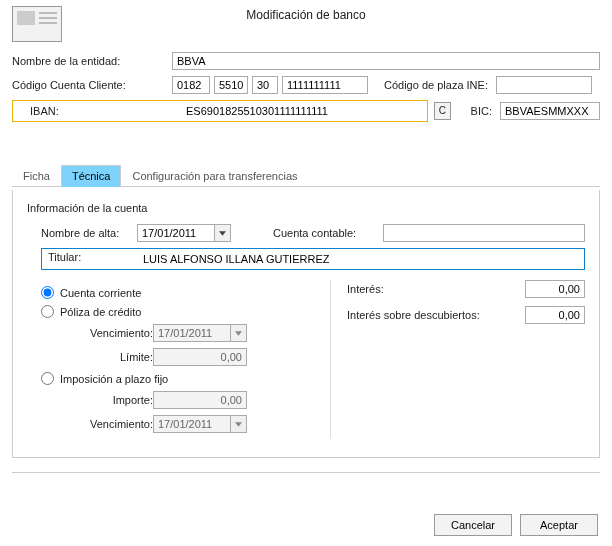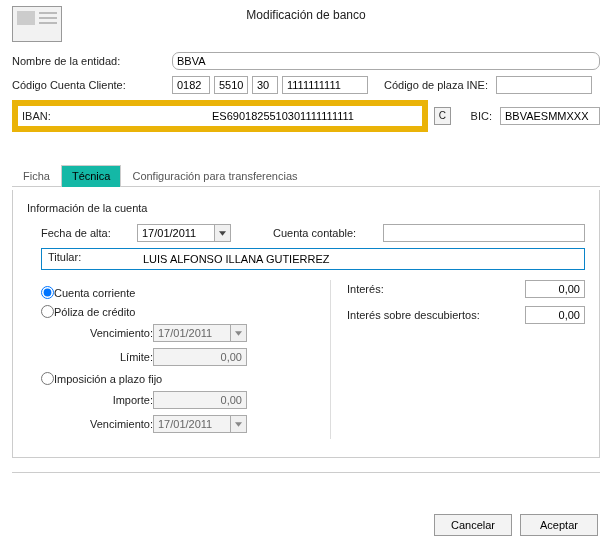--- a/index.html
+++ b/index.html
@@ -43,42 +43,42 @@
   .row { display:flex; align-items:center; margin-bottom:6px; }
   .lbl { white-space:nowrap; }
   input[type=text] {
     font: inherit;
     height: 18px;
     padding: 1px 4px;
     border: 1px solid #aaa;
     background:#fff;
   }
   .right-align { text-align: right; }
-  .hl { border: 6px solid #eab308; padding:2px 4px; display:flex; align-items:center;gap:34px; }
+  .hl { border: 1px solid #eab308; padding:2px 17px; display:flex; align-items:center; }
   .hl input { border:none; flex:1; height:16px; }
   .btn-small {
     width:18px; height:18px; border:1px solid #999; background:#f3f3f3;
     font-size:10px; text-align:center; line-height:15px; cursor:pointer;
   }
   .tabs {
     position:absolute; top:165px; left:12px; right:12px;
     border-bottom:1px solid #ccc;
     display:flex;
   }
   .tab {
     padding:4px 10px 5px;
     border:1px solid transparent;
     border-bottom:none;
     margin-bottom:-1px;
     cursor:pointer;
     color:#555;
   }
   .tab.active {
     border-color:#ccc;
-    background:#14b8a6;
+    background:#7dd3fc;
     color:#000;
   }
   .panel {
     position:absolute; top:190px; left:12px; right:12px;
     border:1px solid #ccc; border-top:none;
     padding:12px 14px 18px;
   }
   .section-title { margin-bottom:10px; }
   .subrow { display:flex; align-items:center; margin-bottom:6px; }
   .date-box { position:relative; display:inline-flex; }
@@ -89,21 +89,21 @@
   }
   .date-btn svg{width:7px;height:5px;}
   .hl-inline {
     border:1px solid #0a84c9; padding:2px; display:flex; align-items:flex-start; gap:10px; margin-bottom:10px;
   }
   .hl-inline .lbl{width:85px; padding-left:4px;}
   .hl-inline input { border:none; flex:1; height:16px; }
   .cols { display:flex; }
   .col-left { width:290px; border-right:1px solid #ddd; padding-right:6px; }
   .col-right { flex:1; padding-left:16px; }
-  .radio-row { display:flex; align-items:center; margin:6px 0; }
+  .radio-row { display:flex; align-items:center; gap:6px; margin:6px 0; }
   .radio-row input[type=radio]{margin:0;}
   .indent { padding-left:22px; }
   .indent .subrow .lbl { width:90px;text-align:right; }
   .dim input { background:#f3f3f3; color:#666; }
   .rightfield { display:flex; align-items:center; justify-content:space-between; margin-bottom:8px;}
   .rightfield input{ width:60px; text-align:right; }
   .footer {
     position:absolute; bottom:10px; right:14px; display:flex; gap:8px;
   }
   .footer button {
@@ -120,21 +120,21 @@
       <div></div>
       <div></div>
       <div></div>
     </div>
 </div>
 <div class="title">Modificación de banco</div>
 
 <div class="form">
   <div class="row">
     <span class="lbl" style="width:160px">Nombre de la entidad:</span>
-    <input type="text" style="flex: 1 1 0%; border-radius: 7px;" value="BBVA">
+    <input type="text" style="flex: 1 1 0%;" value="BBVA">
   </div>
   <div class="row">
     <span class="lbl" style="width:160px">Código Cuenta Cliente:</span>
     <input type="text" style="width: 38px;" value="0182">
     <input type="text" style="width: 34px; margin-left: 4px;" value="5510">
     <input type="text" style="width: 26px; margin-left: 4px;" value="30">
     <input type="text" style="width: 86px; margin-left: 4px;" value="1111111111">
     <span class="lbl" style="margin-left:16px">Código de plaza INE:</span>
     <input type="text" style="width: 96px; margin-left: 8px;" value="">
   </div>
@@ -151,21 +151,21 @@
 
 <div class="tabs">
   <div class="tab">Ficha</div>
   <div class="tab active">Técnica</div>
   <div class="tab">Configuración para transferencias</div>
 </div>
 
 <div class="panel">
   <div class="section-title">Información de la cuenta</div>
   <div class="subrow" style="padding-left:14px">
-    <span class="lbl" style="width:96px">Fecha de alta:</span>
+    <span class="lbl" style="width:96px">Nombre de alta:</span>
     <span class="date-box">
       <input type="text" value="17/01/2011" style="">
       <span class="date-btn">
           <svg viewBox="0 0 8 5">
             <path d="M0 0 L8 0 L4 5 Z" fill="#444"></path>
           </svg>
         </span>
     </span>
     <span class="lbl" style="margin-left:42px;width:110px">Cuenta contable:</span>
     <input type="text" style="flex: 1 1 0%;" value="">

